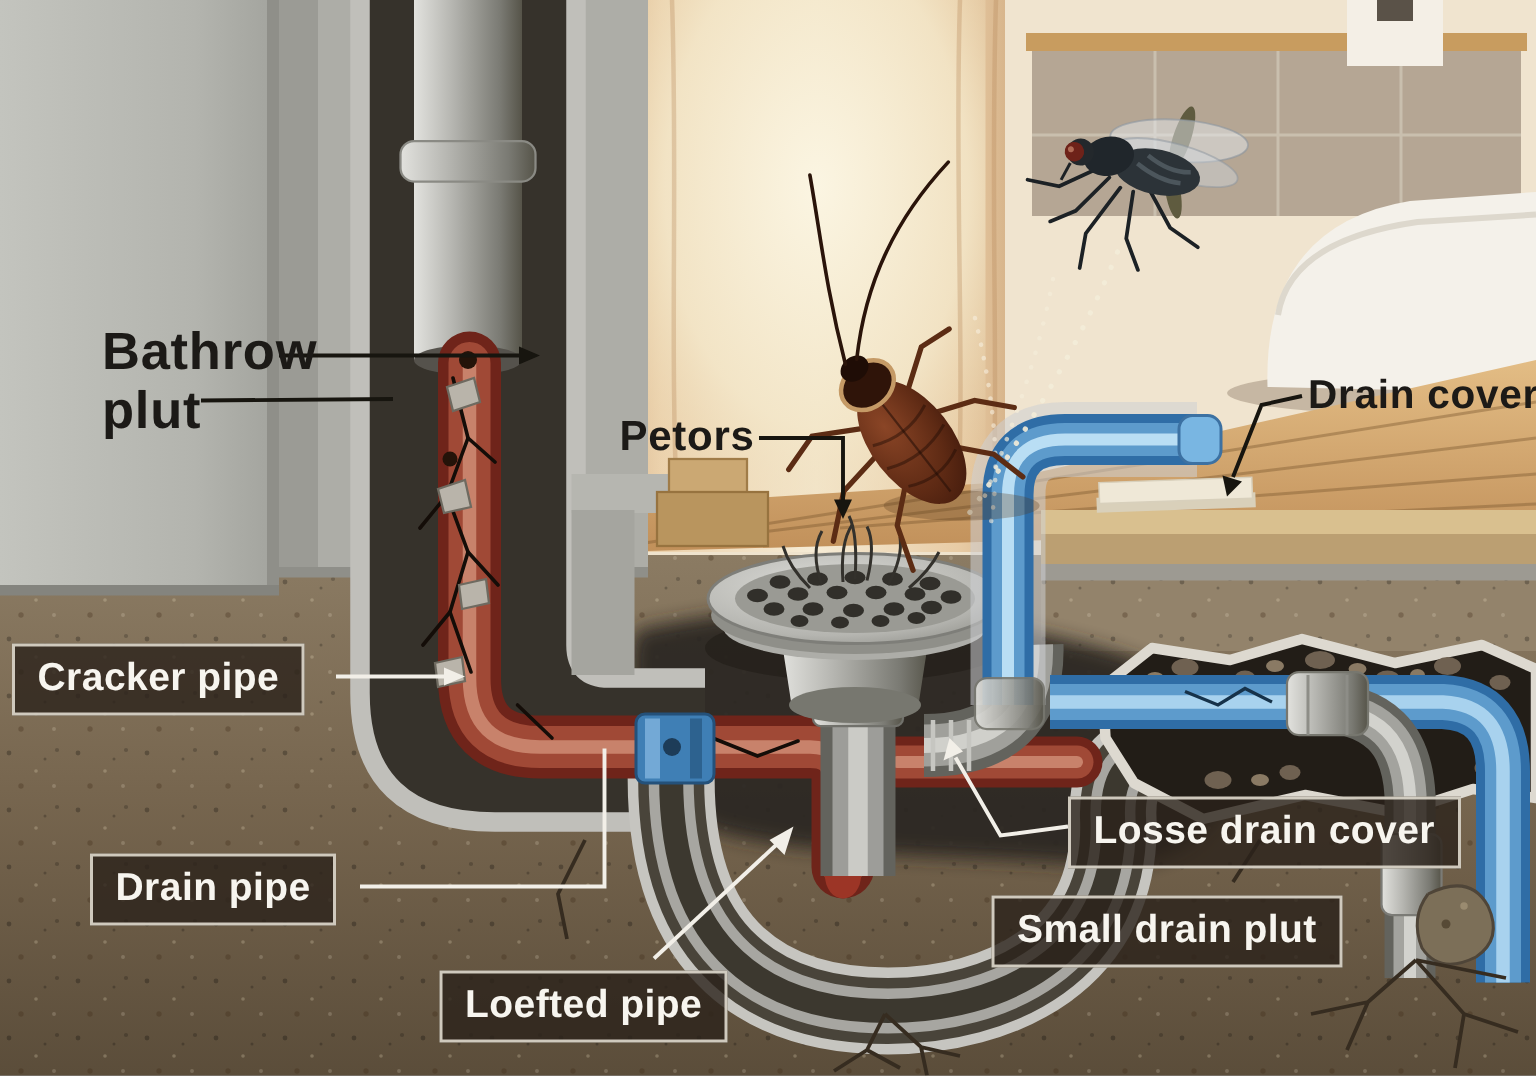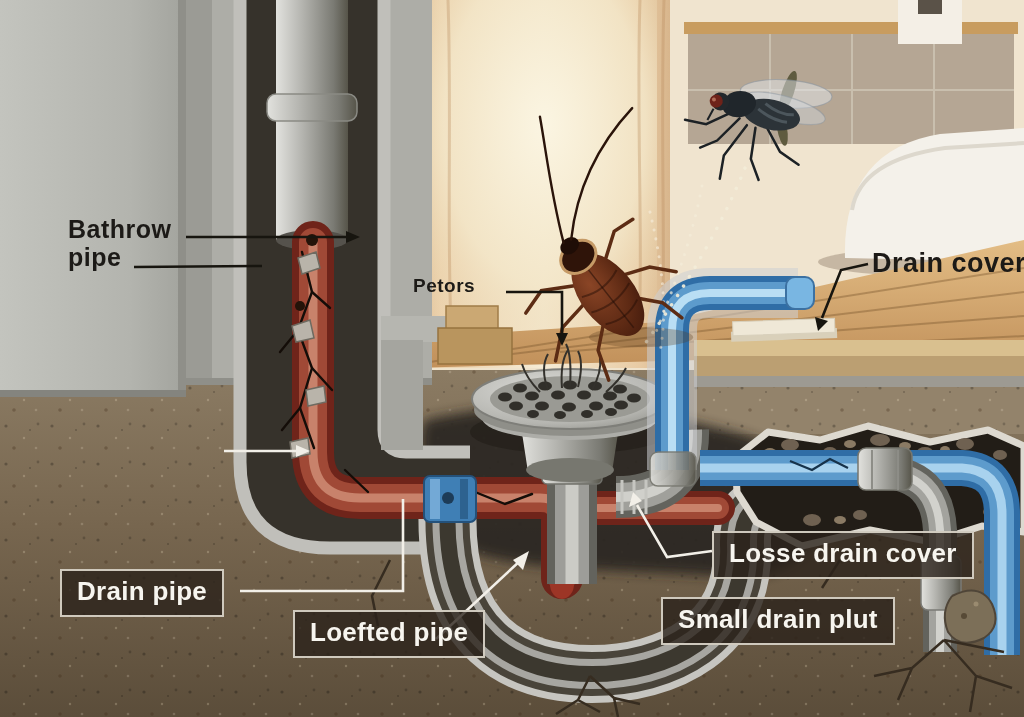--- a/index.html
+++ b/index.html
@@ -410,31 +410,32 @@
     <line x1="224" y1="451" x2="298" y2="451"></line>
         <polygon points="296,445 310,451 296,457" stroke="none"></polygon>
     <path d="M240,591 H403 V499" fill="none"></path>
     <line x1="436" y1="639" x2="521" y2="560"></line>
         <polygon points="513,560 529,551 523,570" stroke="none"></polygon>
     <path d="M712,551 L667,557 L637,505" fill="none"></path>
         <polygon points="629,507 633,492 642,501" stroke="none"></polygon>
   </g>
 </svg>
 
-<div class="plain-label" style="left:68px; top:216px; font-size:25px;">
+<div class="plain-label" style="left:68px; top:216px; font-size:35px;">
   <div>Bathrow</div>
-  <div>pipe</div>
+  <div>plut</div>
 </div>
 
-<div class="plain-label" style="left:413px; top:276px; font-size:19px;">Petors</div>
+<div class="plain-label" style="left:413px; top:276px; font-size:28px;">Petors</div>
 
 <div class="plain-label" style="left:872px; top:249px; font-size:27px;">Drain cover</div>
 
+<div class="box-label" style="left:8px; top:429px;">Cracker pipe</div>
 
 <div class="box-label" style="left:60px; top:569px;">Drain pipe</div>
 
-<div class="box-label" style="left:293px; top:610px;text-align:right;">Loefted pipe</div>
+<div class="box-label" style="left:293px; top:647px;text-align:right;">Loefted pipe</div>
 
 <div class="box-label" style="left:712px; top:531px;text-align:center;">Losse drain cover</div>
 
 <div class="box-label" style="left:649px; top:597px;margin-left:12px;">Small drain plut</div>
 
 </div>
 
 </body></html>

